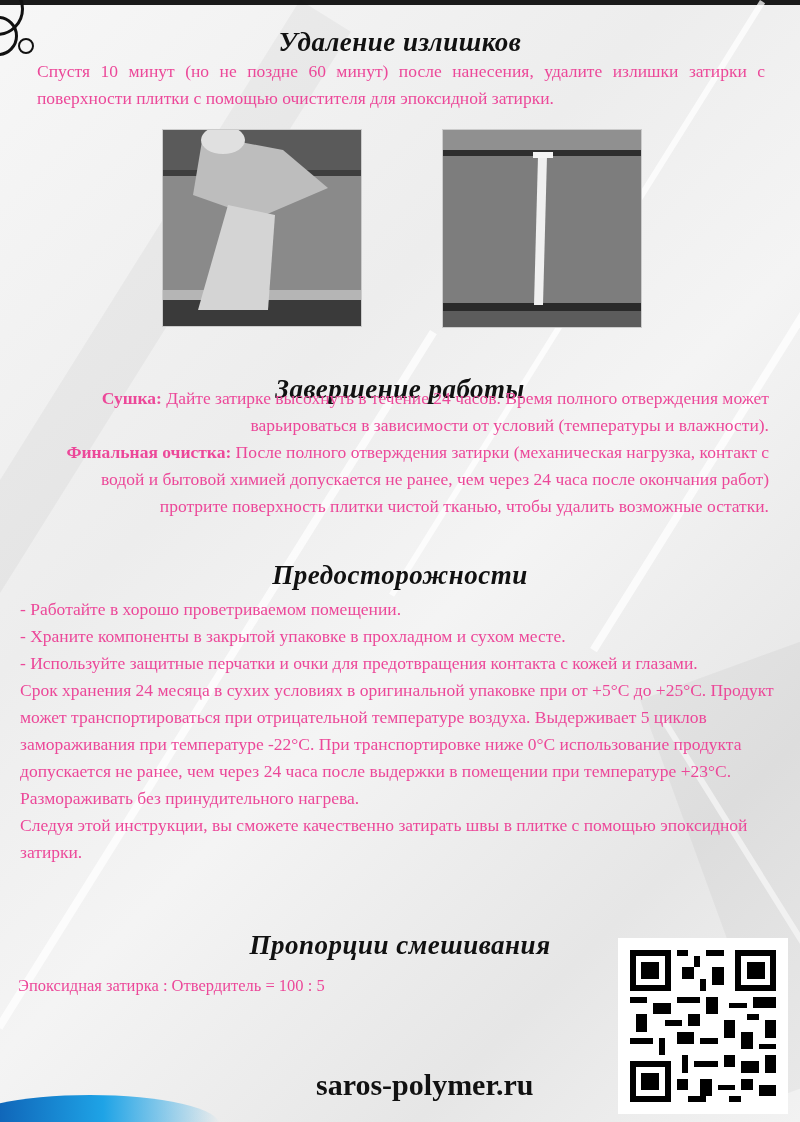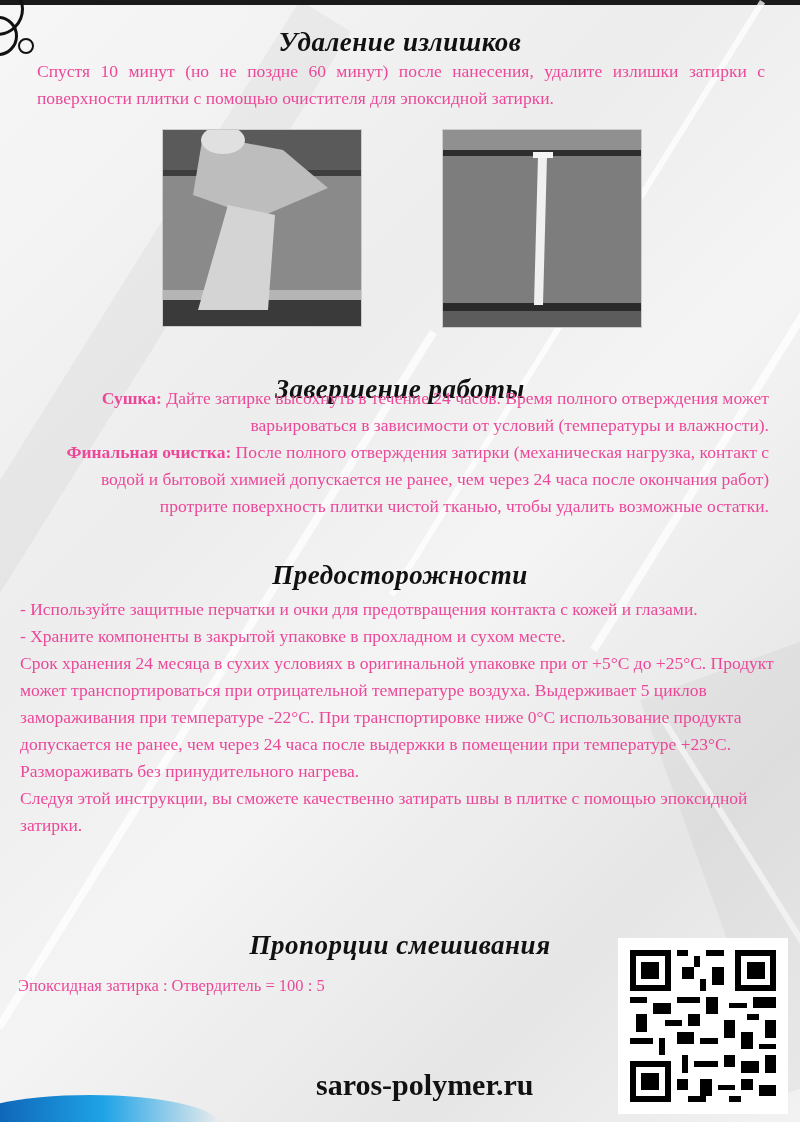--- a/index.html
+++ b/index.html
@@ -71,22 +71,23 @@
 </div>
 
 <div class="heading" style="top:350px;margin-top:24px;">Завершение работы</div>
 <div class="para" style="left:34px;top:385px;width:735px;text-align:right;">
   <b>Сушка:</b><span> Дайте затирке высохнуть в течение 24 часов. Время полного отверждения может варьироваться в зависимости от условий (температуры и влажности).</span><br>
   <b>Финальная очистка:</b><span> После полного отверждения затирки (механическая нагрузка, контакт с водой и бытовой химией допускается не ранее, чем через 24 часа после окончания работ) протрите поверхность плитки чистой тканью, чтобы удалить возможные остатки.</span>
 </div>
 
 <div class="heading" style="top:560px;">Предосторожности</div>
 <div class="para" style="left:20px;top:596px;width:765px;">
+  <div>- Работайте в хорошо проветриваемом помещении.</div>
+  <div>- Храните компоненты в закрытой упаковке в прохладном и сухом месте.</div>
   <div>-  Используйте защитные перчатки и очки для предотвращения контакта с кожей и глазами.</div>
-  <div>- Храните компоненты в закрытой упаковке в прохладном и сухом месте.</div>
   <div>Срок хранения 24 месяца в сухих условиях в оригинальной упаковке при от +5°C до +25°C. Продукт может транспортироваться при отрицательной температуре воздуха. Выдерживает 5 циклов замораживания при температуре -22°C. При транспортировке ниже 0°C использование продукта допускается не ранее, чем через 24 часа после выдержки в помещении при температуре +23°C. Размораживать без принудительного нагрева.</div>
   <div>Следуя этой инструкции, вы сможете качественно затирать швы в плитке с помощью эпоксидной затирки.</div>
 </div>
 
 <div class="heading" style="top:930px;">Пропорции смешивания</div>
 <div class="para" style="left:18px;top:972px;font-size:16.5px;">Эпоксидная затирка : Отвердитель = 100 : 5</div>
 
 <div class="site">saros-polymer.ru</div>
 
 <div class="qr">

